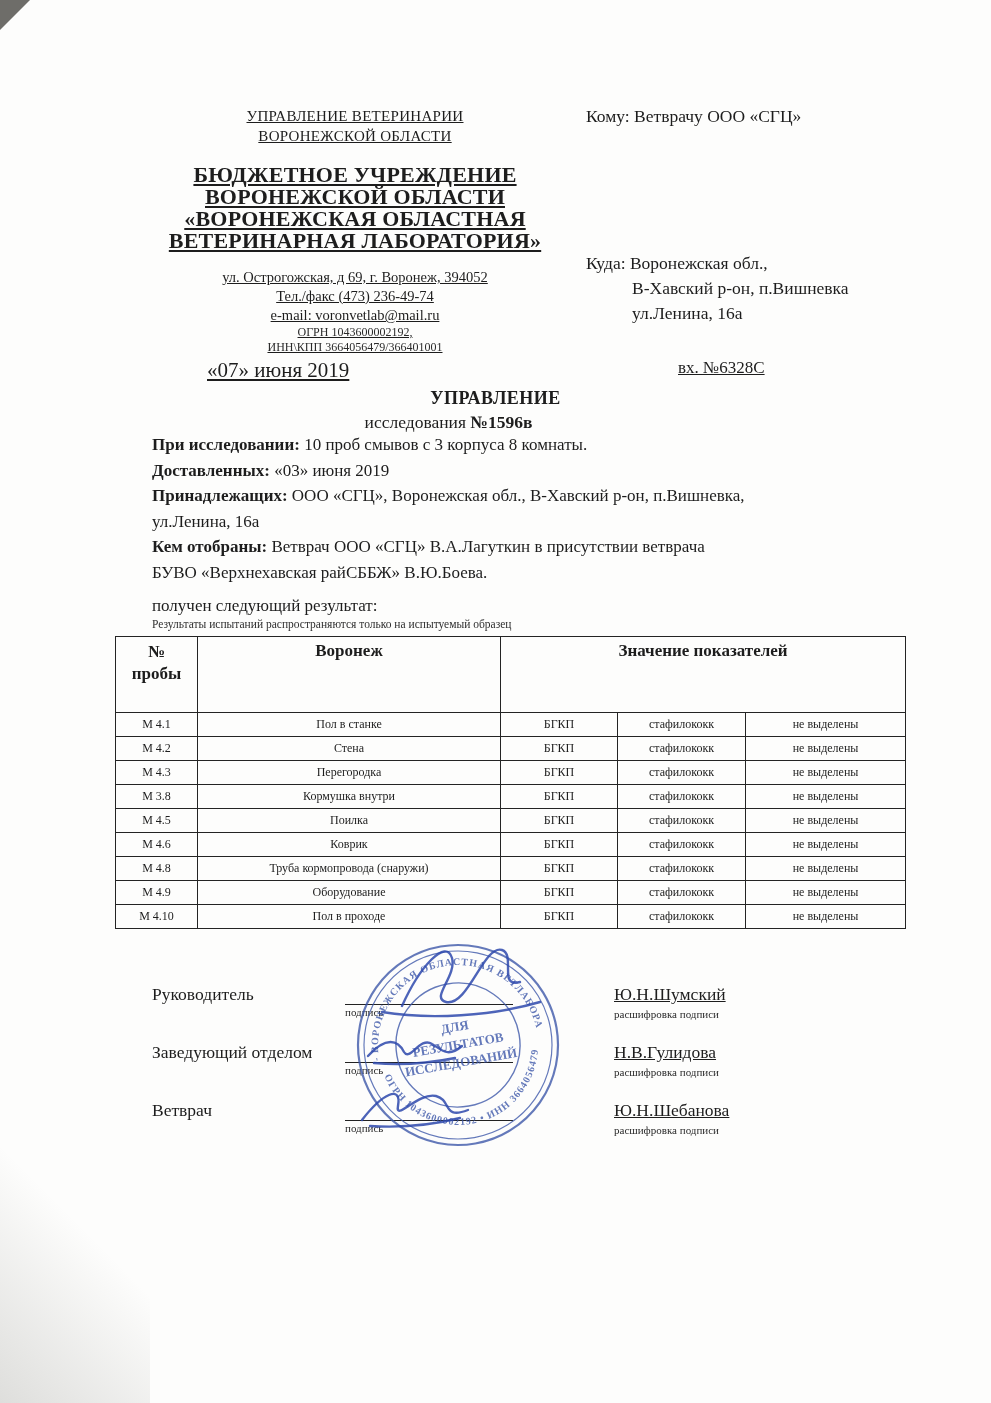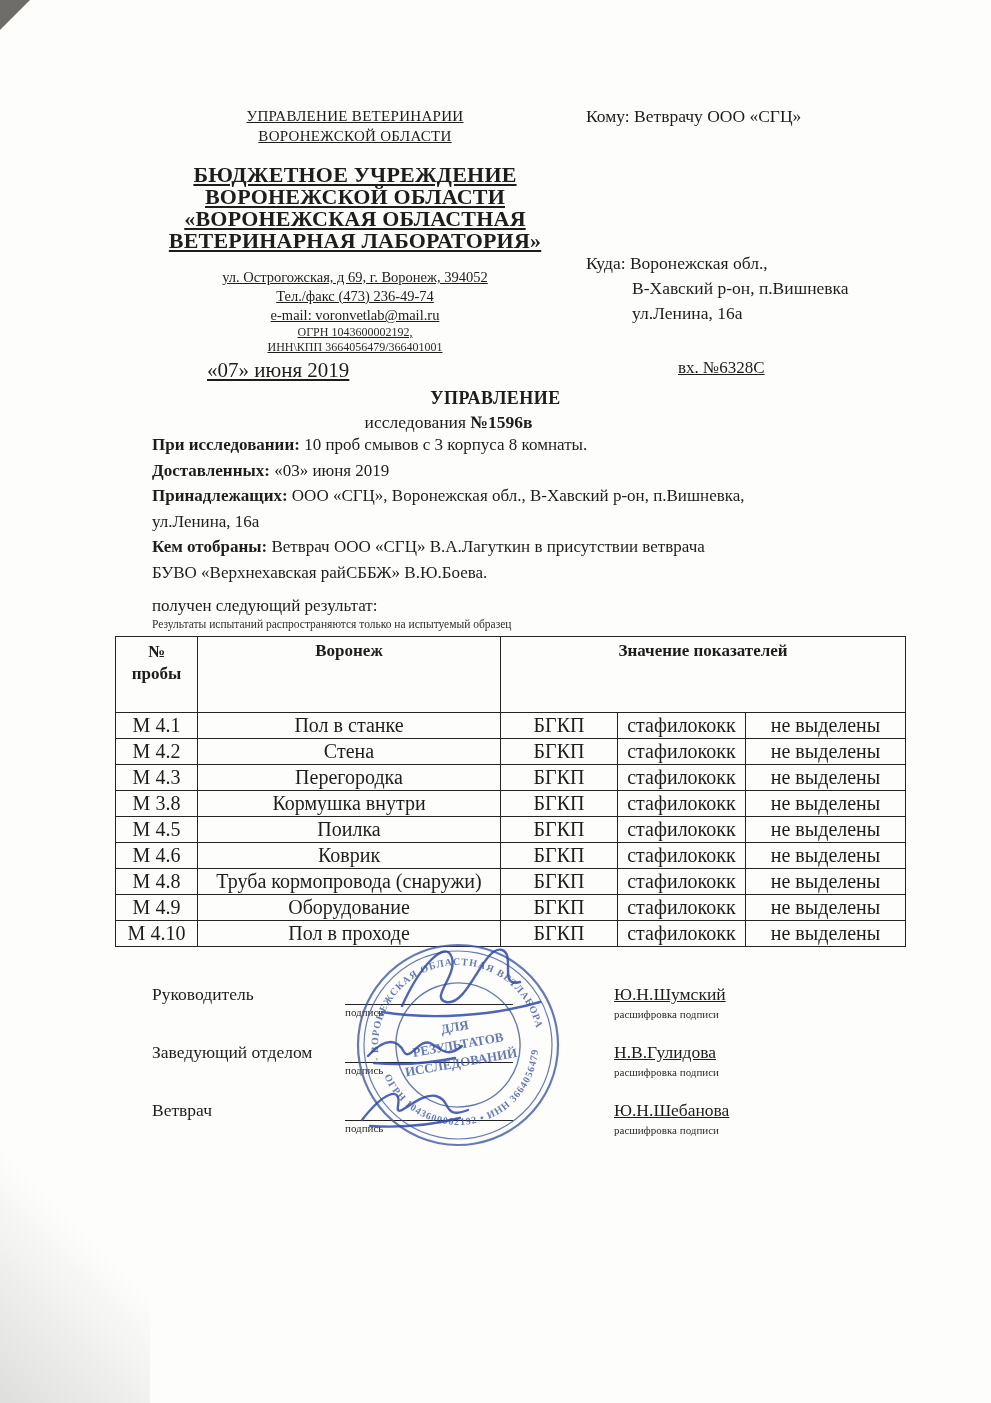--- a/index.html
+++ b/index.html
@@ -52,21 +52,21 @@
   
   .table-wrap { position:absolute; left:115px; top:636px; }
   table.results { border-collapse:collapse; table-layout:fixed; width:790px; }
   table.results th, table.results td { border:1.4px solid #242424; }
   table.results th {
     height:70px; vertical-align:top; padding-top:4px;
     font-size:17px; font-weight:bold; text-align:center;
   }
   th.th-no { white-space:pre-line; line-height:22px; }
   table.results td {
-    height:21px; font-size:20px; text-align:center; padding:1px 4px;
+    height:21px; font-size:12px; text-align:center; padding:1px 4px;
     white-space:nowrap; overflow:hidden;
   }
 
   
   .signatures { position:absolute; left:152px; top:984px; width:720px; height:180px; }
   .sig-row { position:absolute; left:0; width:720px; height:48px; }
   .sig-role { position:absolute; left:0; top:0; font-size:17.5px; }
   .sig-line { position:absolute; left:193px; top:0; width:168px; height:20px; border-bottom:1.4px solid #222; }
   .sig-cap  { position:absolute; top:22px; left:0; width:100%; text-align:left; font-size:11px; color:#2a2a2a; }
   .sig-name-wrap { position:absolute; left:462px; top:0; }

